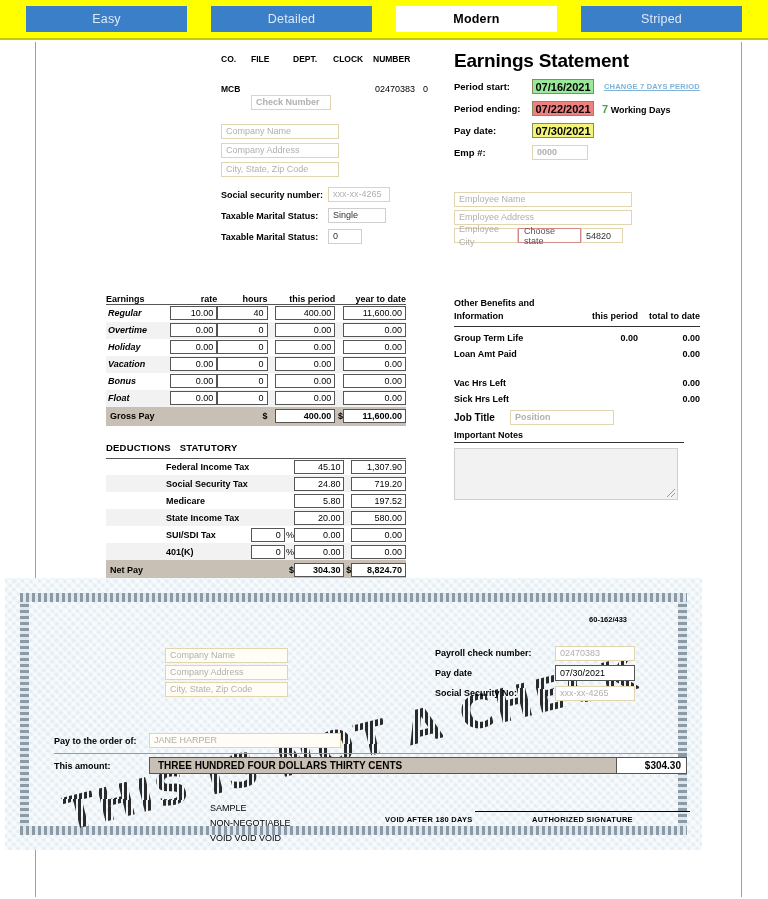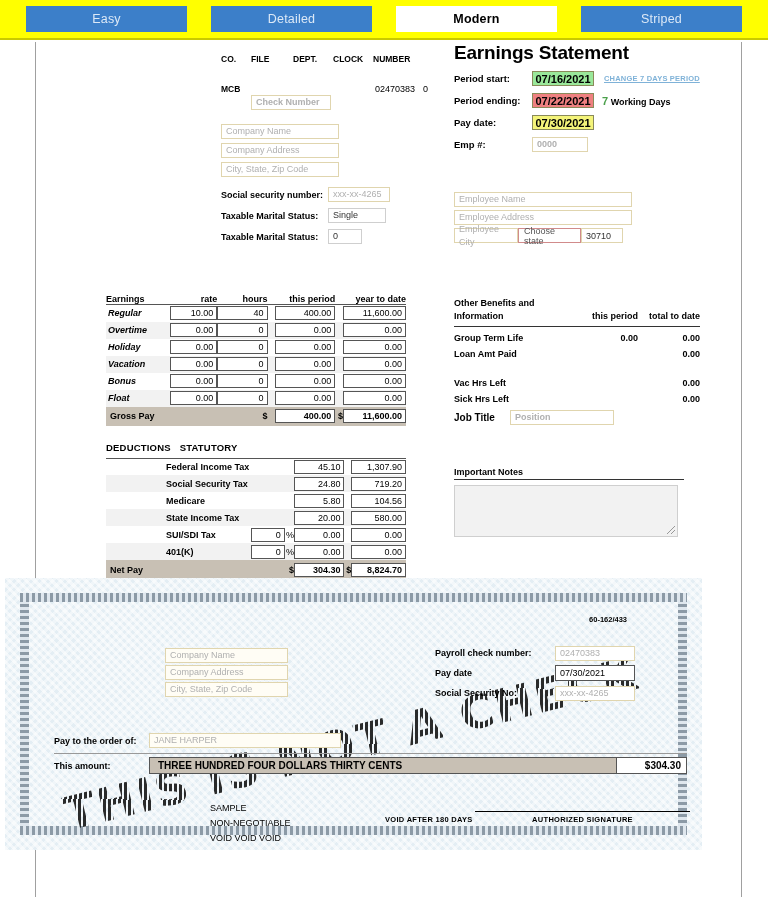--- a/index.html
+++ b/index.html
@@ -49,21 +49,21 @@
   .abs{ position:absolute; }
 
   
   #co-hdr{ left:185px; top:12px; width:220px; }
   #co-hdr .row1{ display:flex; font-size:8.5px; font-weight:bold; }
   #co-hdr .row2{ display:flex; font-size:8.5px; font-weight:bold; margin-top:3px; align-items:center;}
   .c-co{ width:30px; } .c-file{ width:42px; } .c-dept{ width:40px; }
   .c-clock{ width:40px; } .c-number{ width:60px; }
 
   
-  #es{ left:418px; top:0; width:290px; }
+  #es{ left:418px; top:8px; width:290px; }
   #es h1{ margin:0; font-size:19px; font-weight:bold; letter-spacing:-.2px; }
   .esrow{ display:flex; align-items:center; margin-top:7px; font-size:9.5px; font-weight:bold;}
   .esrow .k{ width:78px; }
   .datebox{
     width:62px; height:15px; font-size:11px; font-weight:bold; color:#000;
     display:flex; align-items:center; justify-content:center;
     border:1px solid #8a8a5a;
   }
   .d-green{ background:#9ae89a; }
   .d-red{ background:#ef8080; }
@@ -120,21 +120,21 @@
   
   #ben{ left:418px; top:256px; width:246px; }
   .benhdr{ font-size:9px; font-weight:bold; }
   .benrow{ display:flex; font-size:9px; font-weight:bold; height:16px; align-items:center;}
   .benrow .k{ flex:1; }
   .benrow .v1{ width:70px; text-align:right; }
   .benrow .v2{ width:62px; text-align:right; }
   .benline{ border-bottom:1.5px solid #333; margin:2px 0 3px; }
 
   
-  #notes{ left:418px; top:388px; width:230px;margin-top:37px; }
+  #notes{ left:418px; top:388px; width:230px; }
   #notes .t{ font-size:9px; font-weight:bold; }
   #notes .line{ border-bottom:1.5px solid #333; margin-top:2px; }
   .ta{
     margin-top:5px; width:224px; height:52px;
     border:1px solid #cfcfcf; background:#f2f2f2; position:relative;
   }
   .ta:after{
     content:""; position:absolute; right:2px; bottom:2px; width:8px; height:8px;
     background:linear-gradient(135deg, transparent 46%, #999 46%, #999 54%, transparent 54%,
       transparent 70%, #999 70%, #999 78%, transparent 78%);
@@ -293,21 +293,21 @@
       <div class="fld gray" style="width:34px;">0</div>
     </div>
   </div>
 
   <div class="abs" id="emp">
     <div class="fld">Employee Name</div>
     <div class="fld">Employee Address</div>
     <div class="cityrow">
       <div class="fld" style="width:64px;margin-bottom:0;">Employee City</div>
       <div class="state-sel">Choose state</div>
-      <div class="zip">30710</div>
+      <div class="zip">54820</div>
     </div>
   </div>
 
   <div class="abs" id="earn">
     <table class="grid">
       <tbody>
           <tr class="hdr">
         <th class="l" style="width:66px;">Earnings</th>
         <th style="width:48px;">rate</th>
         <th style="width:52px;">hours</th>
@@ -467,21 +467,21 @@
             </td>
       </tr>
       <tr class="drow">
         <td class="name">Medicare</td>
         <td></td>
         <td>
               <div class="cell">5.80</div>
             </td>
         <td></td>
         <td>
-              <div class="cell">104.56</div>
+              <div class="cell">197.52</div>
             </td>
       </tr>
       <tr class="drow alt">
         <td class="name">State Income Tax</td>
         <td></td>
         <td>
               <div class="cell">20.00</div>
             </td>
         <td></td>
         <td>

